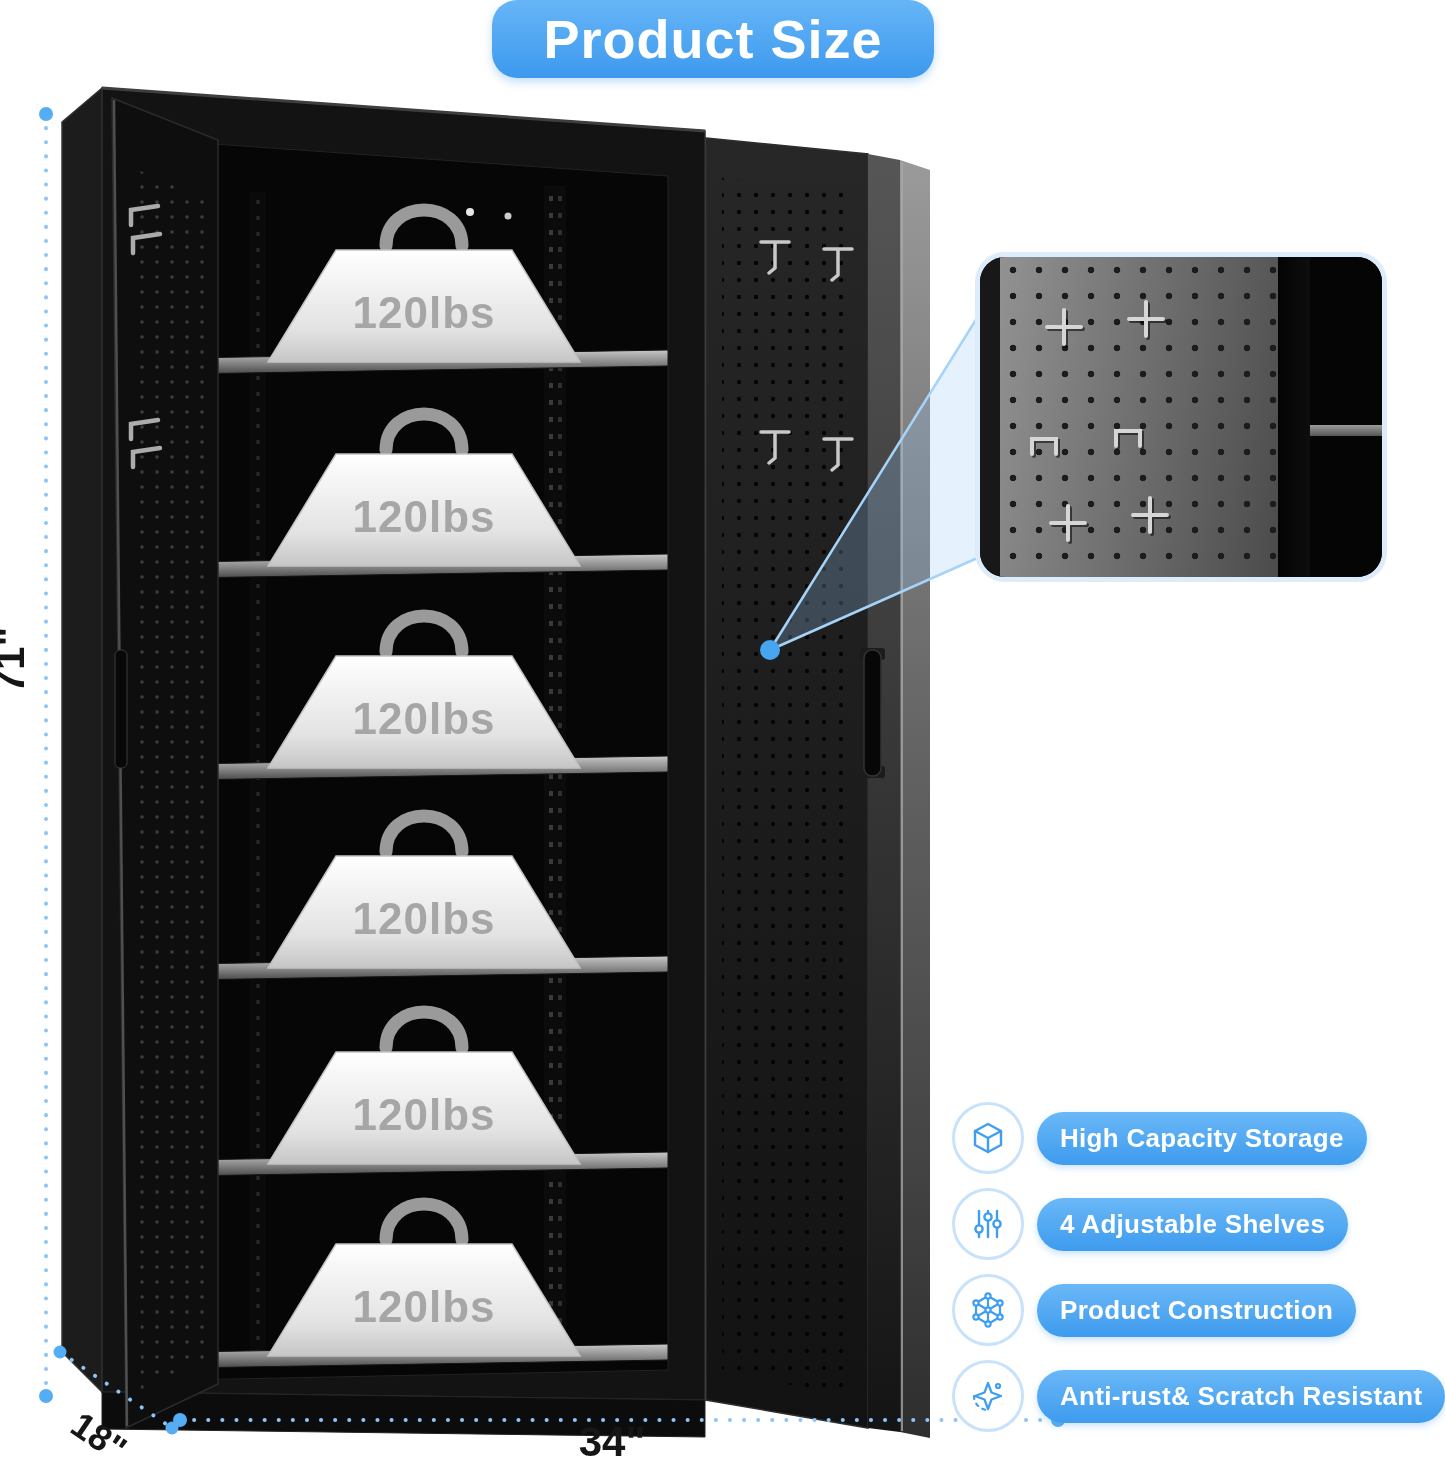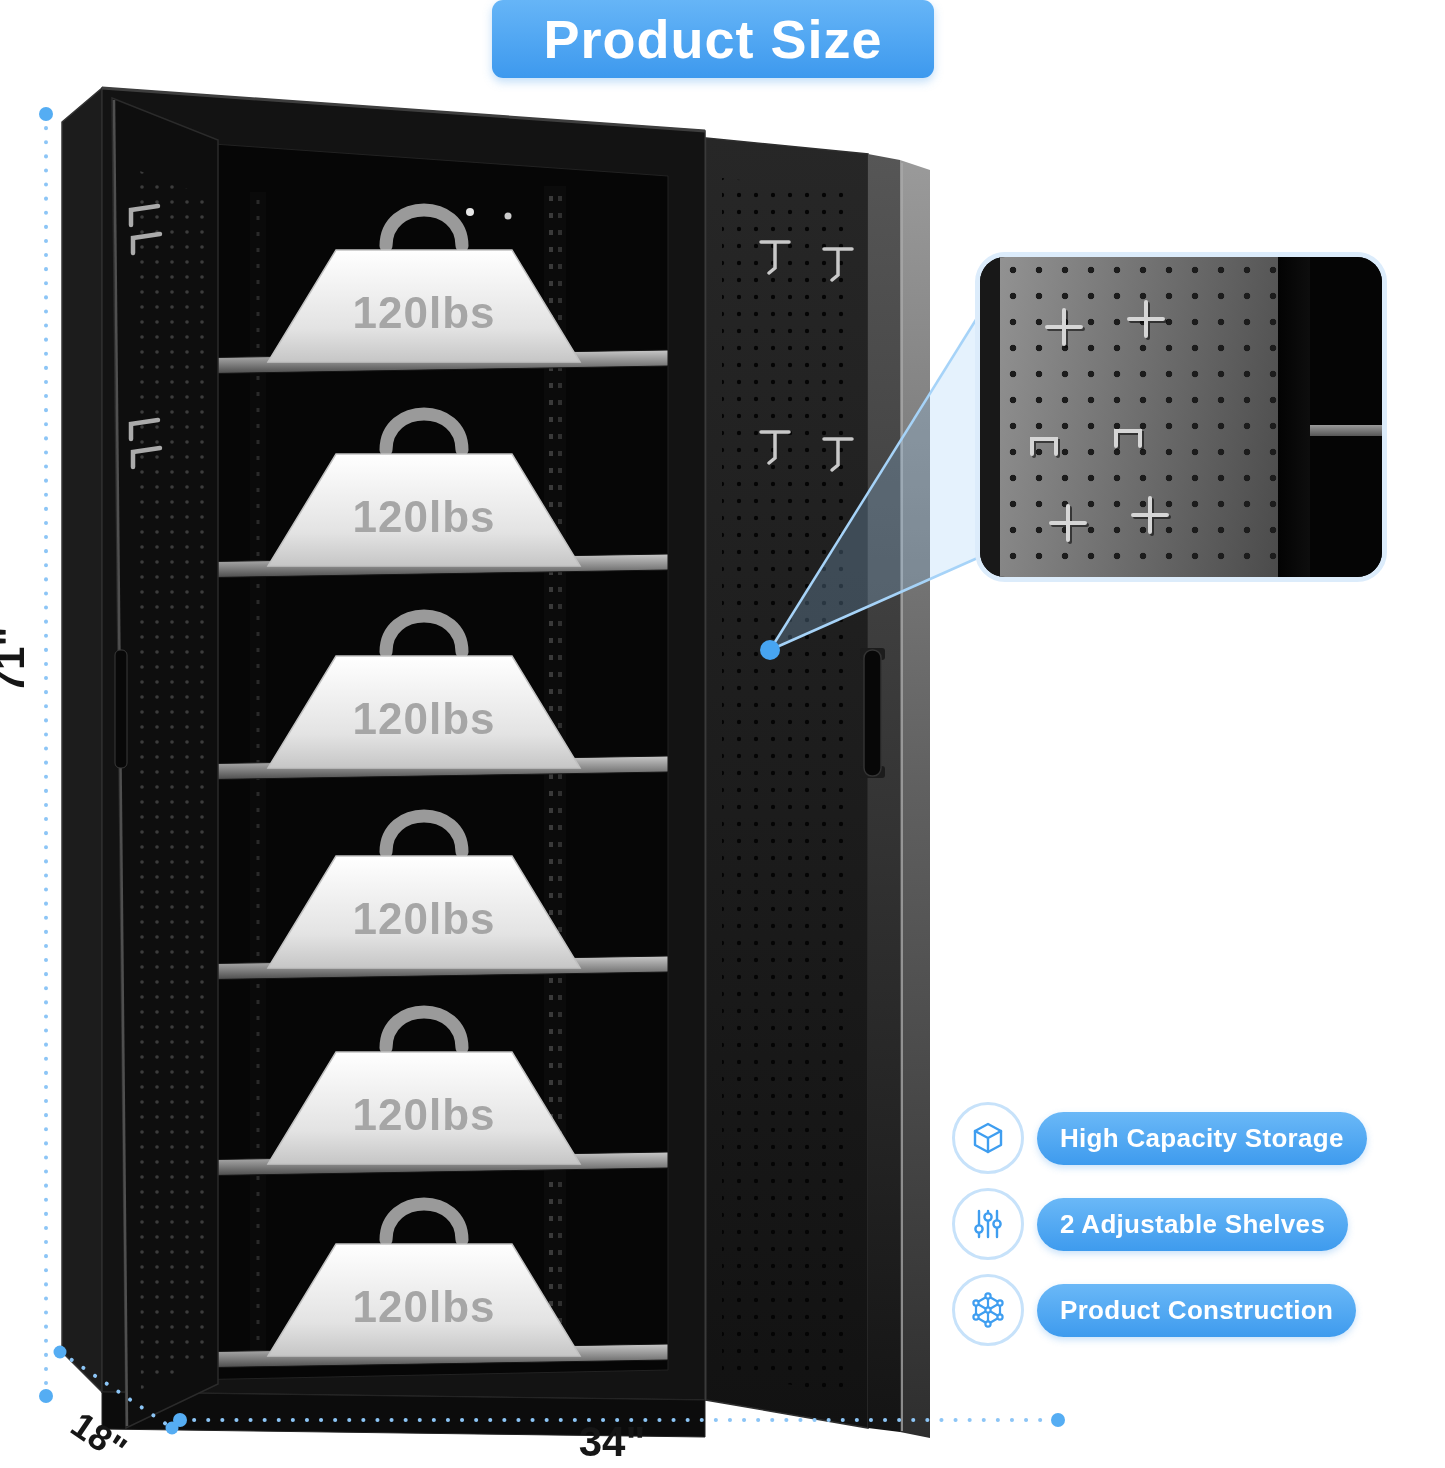--- a/index.html
+++ b/index.html
@@ -4,21 +4,21 @@
 <style>
   html,body { margin:0; padding:0; background:#ffffff; }
   .canvas {
     position:relative; width:1445px; height:1468px; background:#ffffff;
     overflow:hidden; font-family:"Liberation Sans", sans-serif;
   }
   
   .title-banner {
     position:absolute; left:492px; top:0; width:442px; height:78px;
     background:linear-gradient(180deg,#66b5f7,#3d99ee);
-    border-radius:11px; display:flex; align-items:center; justify-content:center;
+    border-radius:25px; display:flex; align-items:center; justify-content:center;
     box-shadow:0 4px 10px rgba(80,160,235,.35);
   }
   .title-banner span { color:#ffffff; font-size:54px; font-weight:bold; letter-spacing:1px; }
 
   .main-svg { position:absolute; left:0; top:0; }
   svg text { font-family:"Liberation Sans", sans-serif; }
   .weight-label { font-size:44px; fill:#a6a6a6; font-weight:600; letter-spacing:1px; }
   .dim-label { font-size:42px; font-weight:bold; fill:#161616; }
   .dim-label-small { font-size:36px; font-weight:bold; fill:#161616; }
 
@@ -248,21 +248,21 @@
   <div class="feature-row" style="top:1186px">
     <div class="feature-icon-circle">
       <svg width="40" height="40" viewBox="0 0 40 40" fill="none" stroke="#3f9ef0" stroke-width="2.4" stroke-linecap="round">
         <path d="M11 7 V33 M20 7 V33 M29 7 V33"></path>
         <circle cx="11" cy="25" r="3.6" fill="#ffffff"></circle>
         <circle cx="20" cy="13" r="3.6" fill="#ffffff"></circle>
         <circle cx="29" cy="20" r="3.6" fill="#ffffff"></circle>
       </svg>
     </div>
     <div class="feature-pill">
-      <span>2 Adjustable Shelves</span>
+      <span>4 Adjustable Shelves</span>
     </div>
   </div>
 
   <div class="feature-row" style="top:1272px">
     <div class="feature-icon-circle">
       <svg width="40" height="40" viewBox="0 0 40 40" fill="none" stroke="#3f9ef0" stroke-width="2.2" stroke-linecap="round" stroke-linejoin="round">
         <path d="M20 6 L32 13 V27 L20 34 L8 27 V13 Z"></path>
         <path d="M20 6 L20 20 M32 13 L20 20 M8 13 L20 20 M20 34 L20 20 M32 27 L20 20 M8 27 L20 20"></path>
         <circle cx="20" cy="6" r="2.6" fill="#ffffff"></circle>
           <circle cx="32" cy="13" r="2.6" fill="#ffffff"></circle>
@@ -271,14 +271,26 @@
         <circle cx="8" cy="27" r="2.6" fill="#ffffff"></circle>
           <circle cx="8" cy="13" r="2.6" fill="#ffffff"></circle>
         <circle cx="20" cy="20" r="2.6" fill="#ffffff"></circle>
       </svg>
     </div>
     <div class="feature-pill">
       <span>Product Construction</span>
     </div>
   </div>
 
+  <div class="feature-row" style="top:1358px">
+    <div class="feature-icon-circle">
+      <svg width="40" height="40" viewBox="0 0 40 40" fill="none" stroke="#3f9ef0" stroke-width="2.2" stroke-linecap="round" stroke-linejoin="round">
+        <path d="M20 7 L23.5 16.5 L33 20 L23.5 23.5 L20 33 L16.5 23.5 L7 20 L16.5 16.5 Z"></path>
+        <circle cx="30" cy="10" r="2"></circle>
+        <path d="M6 20 A14 14 0 0 0 20 34" stroke-dasharray="3 5"></path>
+      </svg>
+    </div>
+    <div class="feature-pill">
+      <span>Anti-rust&amp; Scratch Resistant</span>
+    </div>
+  </div>
 
 </div>
 
 </body></html>

